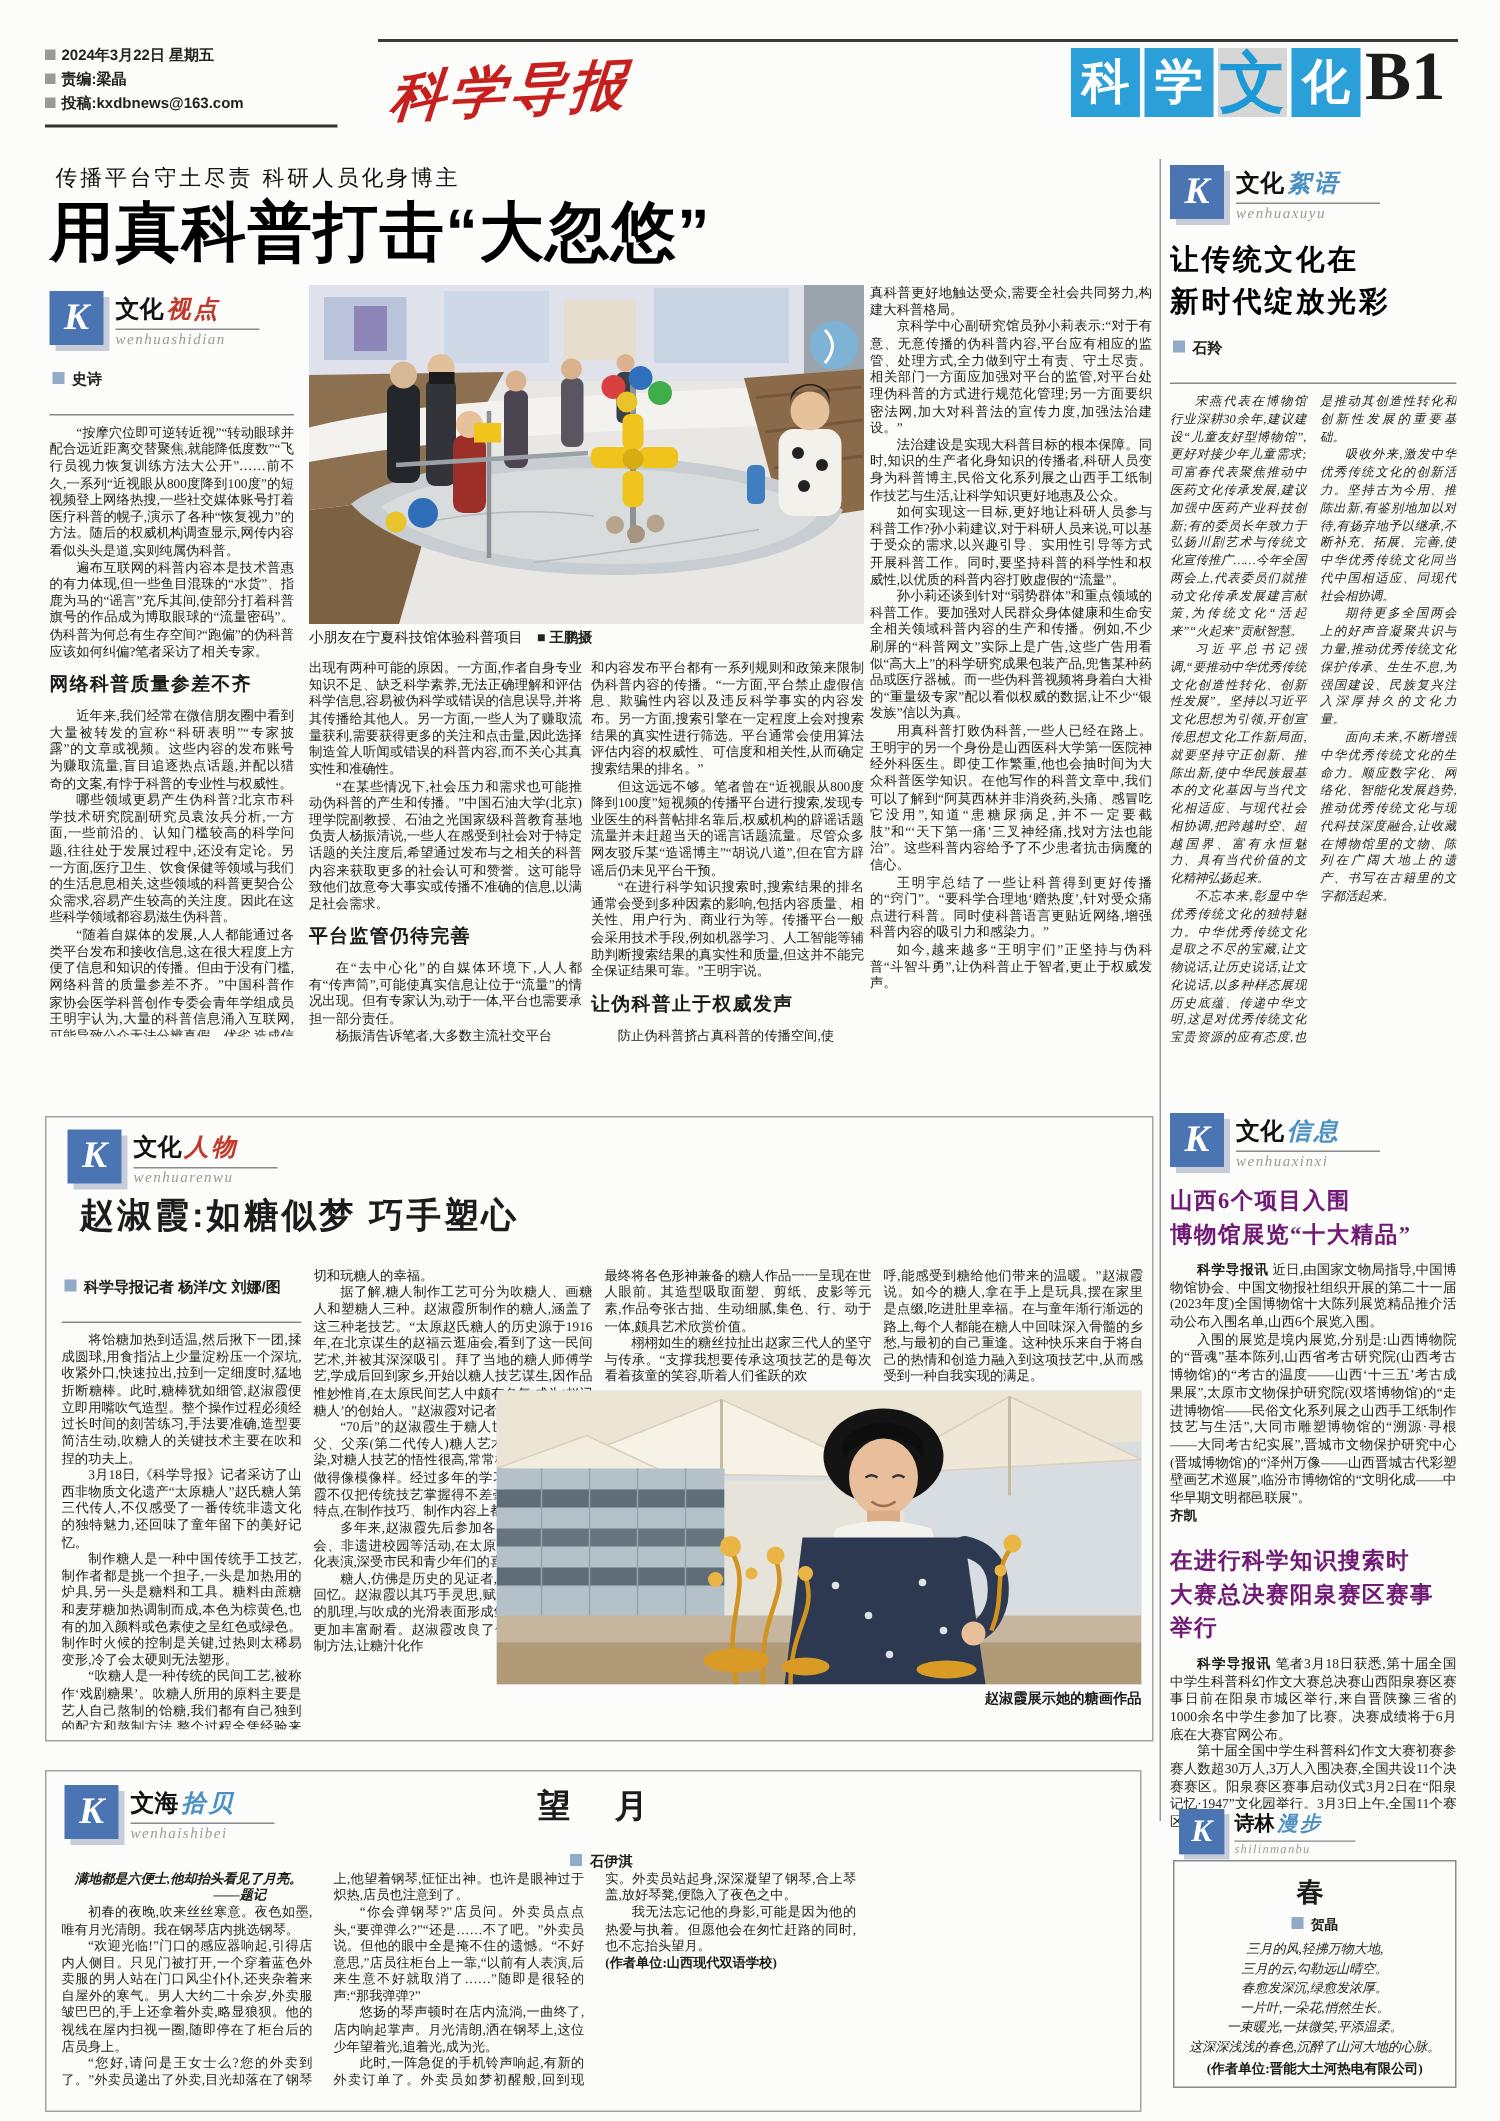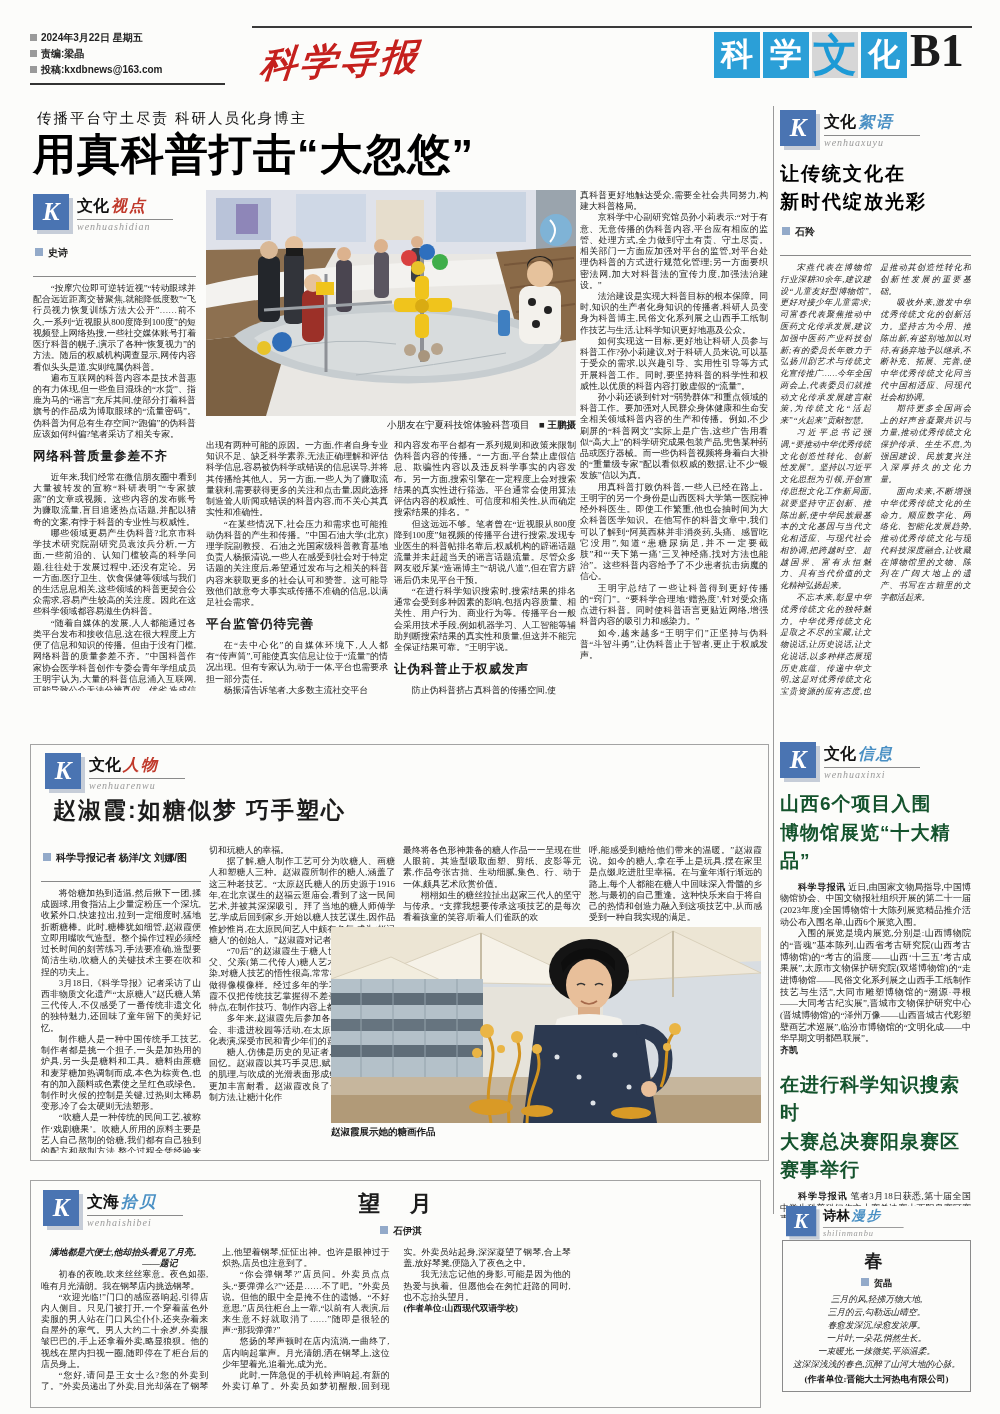--- a/index.html
+++ b/index.html
@@ -45,21 +45,21 @@
 .b-qs{font-style:italic;font-weight:bold;text-align:right;padding-right:3.5em}
 .b-v{text-align:center;font-style:italic;text-indent:0}
 
 .kicker{left:37px;top:109px;font-family:"Liberation Sans",sans-serif;font-size:14.5px;
   letter-spacing:2px;color:#111}
 .headline{left:33px;top:126px;font-family:"Liberation Sans",sans-serif;font-weight:bold;
   font-size:43px;letter-spacing:1px;color:#000;white-space:nowrap}
 .lead-col1{left:33px;top:194px;width:163px;height:541px}
 .lead-col1 .body{height:408px}
 .photo1{left:206px;top:190px;width:370px;height:226px;background:#e5e3df;overflow:hidden}
-.photo1cap{left:206px;top:419px;width:370px;text-align:right;font-family:"Liberation Sans",sans-serif;
+.photo1cap{left:206px;top:419px;width:370px;font-family:"Liberation Sans",sans-serif;
   font-size:9.5px;color:#222}
 .photo1cap b{font-weight:bold}
 .lead-col2{left:206px;top:440px;width:182px;height:296px}
 .lead-col3{left:394px;top:440px;width:182px;height:296px}
 .lead-col4{left:580px;top:190px;width:188px;height:546px}
 .vline{left:773px;top:106px;height:1108px;border-left:1px solid #9a9a9a;width:0}
 
 .xuyu{left:780px;top:110px;width:191px;height:630px;overflow:hidden}
 .xuyu-title{font-family:"Liberation Sans",sans-serif;font-weight:bold;font-size:19px;
   line-height:1.45;letter-spacing:2px;margin:12px 0 4px;color:#000}
@@ -70,33 +70,33 @@
 .renwu .seclogo{position:absolute;left:14px;top:8px;background:#fcfcfa;padding-right:6px}
 .renwu-head{position:absolute;left:22px;top:50px;font-family:"Liberation Sans",sans-serif;
   font-weight:bold;font-size:23px;letter-spacing:2px;white-space:nowrap}
 .r-col{position:absolute;overflow:hidden}
 .r1{left:10px;top:100px;width:160px;height:308px}
 .r1 .body{height:270px}
 .r2{left:178px;top:100px;width:186px;height:308px}
 .r3{left:372px;top:100px;width:178px;height:78px}
 .r4{left:558px;top:100px;width:173px;height:78px}
 .photo2{position:absolute;left:300px;top:182px;width:430px;height:196px;background:#d8dde2;overflow:hidden}
-.photo2cap{position:absolute;left:300px;top:381px;width:430px;text-align:left;
+.photo2cap{position:absolute;left:300px;top:381px;width:430px;text-align:right;
   font-family:"Liberation Sans",sans-serif;font-weight:bold;font-size:9.5px}
 
 .xinxi{left:780px;top:742px;width:191px;height:476px;overflow:hidden}
-.news-title{font-family:Liberation Sans, sans-serif;font-weight:bold;font-size:19px;
-  line-height:1.5;letter-spacing:1px;margin:10px 0 6px;color:#14532d}
+.news-title{font-family:Liberation Serif, serif;font-weight:bold;font-size:15px;
+  line-height:1.5;letter-spacing:1px;margin:10px 0 6px;color:#701a75}
 .news-body{font-size:9px;line-height:1.3;text-align:justify}
 
 .shibei{left:30px;top:1180px;width:731px;height:228px;border:1px solid #a3a3a3;background:#fcfcfa}
 .shibei .seclogo{position:absolute;left:12px;top:9px;background:#fcfcfa;padding-right:6px}
 .wy-title{position:absolute;left:280px;top:8px;width:180px;text-align:center}
 .wy-t{font-size:22px;font-weight:bold;letter-spacing:12px;font-family:"Liberation Serif",serif}
-.wy-b{font-family:"Liberation Sans",sans-serif;font-weight:bold;font-size:9.5px;margin-top:6px}
+.wy-b{font-family:"Liberation Sans",sans-serif;font-weight:bold;font-size:9.5px;margin-top:16px}
 .wy-body{position:absolute;left:10px;top:66px;width:711px;height:154px;
   column-count:4;column-gap:14px;column-fill:auto;font-size:8.8px;line-height:1.27;text-align:justify;overflow:hidden}
 .manbu-logo{left:786px;top:1206px;transform:scale(.84);transform-origin:top left;background:#fcfcfa;z-index:2}
 .poembox{left:782px;top:1240px;width:189px;height:152px;border:1px solid #8a8a8a;background:#fcfcfa;
   padding-top:8px;overflow:hidden}
 .poem-t{text-align:center;font-size:18px;font-weight:bold;letter-spacing:6px}
 .poem-by{text-align:center;font-family:"Liberation Sans",sans-serif;font-weight:bold;font-size:9px;margin:4px 0 3px}
 .poem-lines{font-size:8.7px;line-height:1.5}
 .poem-sign{text-align:center;font-weight:bold;font-size:9px;margin-top:2px}
 </style>

